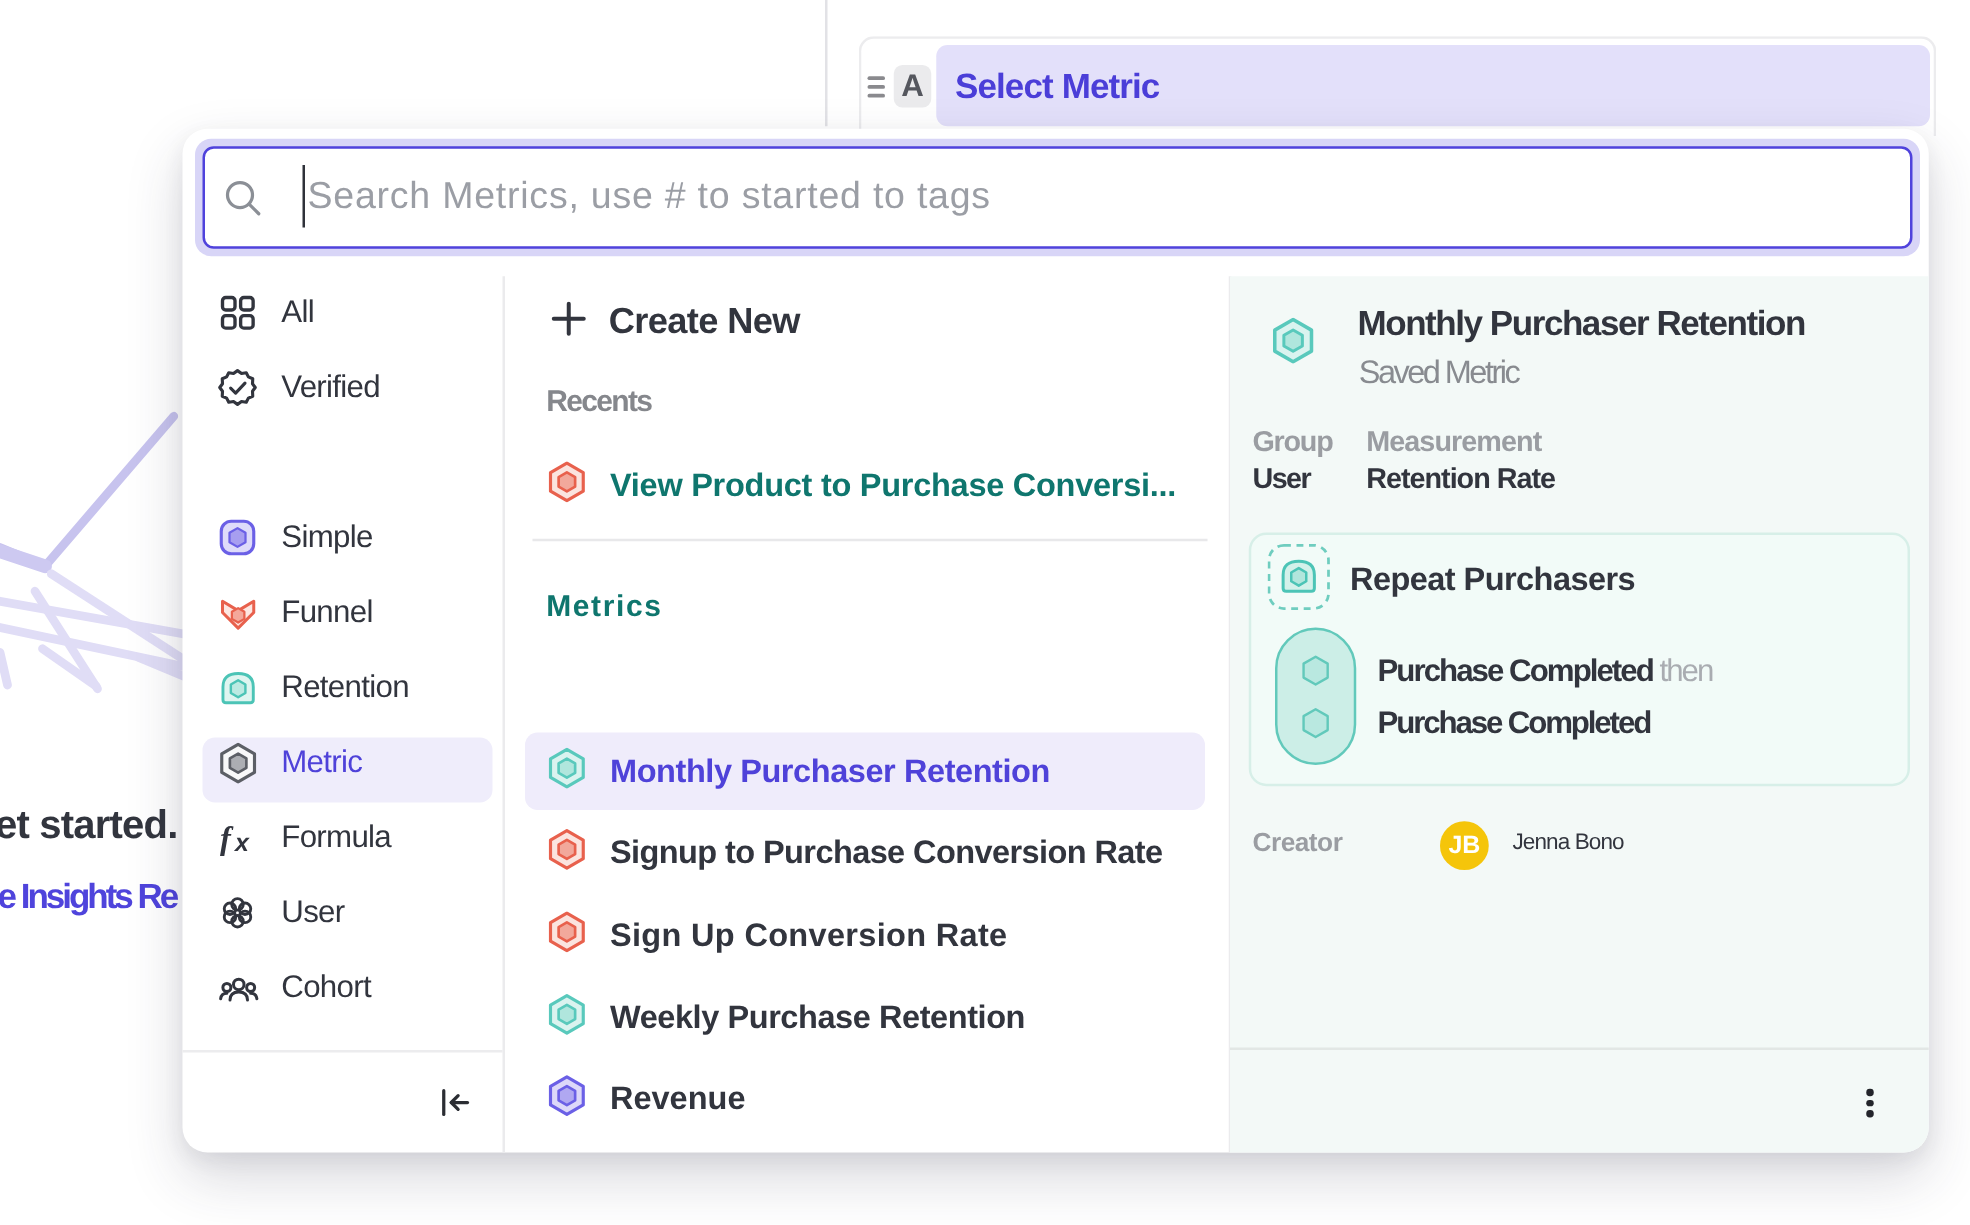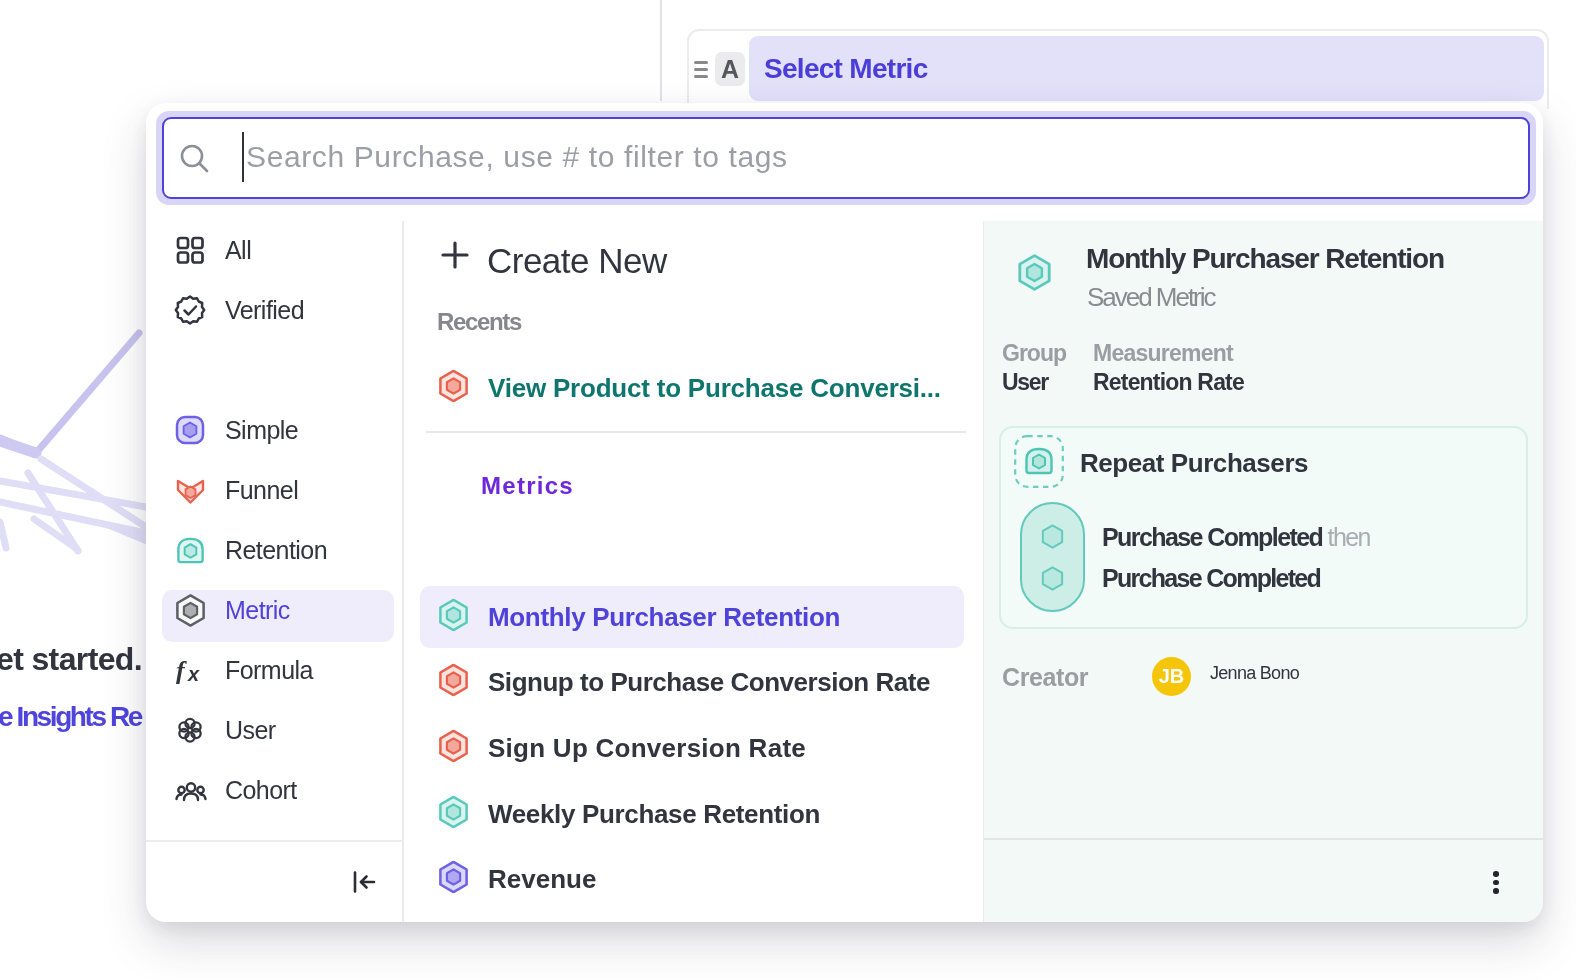--- a/index.html
+++ b/index.html
@@ -24,47 +24,47 @@
   #sph { left:246px; top:117px; height:82px; line-height:80px; font-size:30px; color:#9b9ea5; letter-spacing:0.62px; }
   #vd1 { left:402px; top:221px; width:2px; height:701px; background:#ebebed; }
   #vd2 { left:983px; top:221px; width:2px; height:701px; background:#ebebed; }
   .srow { left:146px; width:296px; height:60px; }
   .srow .ic { position:absolute; left:28px; top:50%; transform:translateY(-50%); width:32px; height:32px; }
   .srow .lb { position:absolute; left:79px; top:50%; transform:translateY(-50%); font-size:25px; letter-spacing:-0.55px; white-space:nowrap; }
   #mhl { left:162px; top:590px; width:232px; height:52px; background:#efedfb; border-radius:10px; }
   #sfoot-div { left:146px; top:840px; width:256px; height:2px; background:#ececee; }
   #collapse { left:350px; top:868px; width:28px; height:28px; }
   #cn-plus { left:441px; top:241px; }
-  #cn-txt { left:487px; top:241px; font-size:35px; font-weight:400; color:#32353e; letter-spacing:-0.51px; }
+  #cn-txt { left:487px; top:241px; font-size:29px; font-weight:700; color:#32353e; letter-spacing:-0.51px; }
   #recents { left:437px; top:308px; font-size:24px; font-weight:700; color:#85878c; letter-spacing:-1.34px; }
   .mrow { height:66px; }
   .mrow .hx { position:absolute; left:0; top:50%; transform:translateY(-50%); }
   .mrow .t { position:absolute; left:51px; top:50%; transform:translateY(-50%); font-size:26px; font-weight:700; white-space:nowrap; }
   #mdivider { left:426px; top:431px; width:540px; height:2px; background:#e8e8ea; }
-  #metricslbl { left:437px; top:472px; font-size:24px; font-weight:700; color:#6d28d9; letter-spacing:1.28px;margin-left:44px; }
+  #metricslbl { left:437px; top:472px; font-size:24px; font-weight:700; color:#0f766e; letter-spacing:1.28px; }
   #midhl { left:420px; top:586px; width:544px; height:62px; background:#efecfb; border-radius:10px; }
   #rpanel { left:984px; top:221px; width:559px; height:701px; background:#f3f9f7; border-radius:0 0 20px 0; }
   #rp-hex { left:1016px; top:254px; }
   #rp-title { left:1086px; top:243px; font-size:28px; font-weight:700; color:#32353e; white-space:nowrap; letter-spacing:-1.15px; }
   #rp-sub { left:1087px; top:282px; font-size:26px; color:#888b90; letter-spacing:-2.02px; }
   #rp-grp { left:1002px; top:340px; font-size:23px; font-weight:700; color:#9a9da2; letter-spacing:-1.0px; }
   #rp-msr { left:1093px; top:340px; font-size:23px; font-weight:700; color:#9a9da2; letter-spacing:-0.75px; }
   #rp-usr { left:1002px; top:369px; font-size:23px; font-weight:700; color:#32353e; letter-spacing:-1.29px; }
   #rp-rr  { left:1093px; top:369px; font-size:23px; font-weight:700; color:#32353e; letter-spacing:-0.81px; }
   #rcard { left:999px; top:426px; width:529px; height:203px; background:#f2fbf8; border:2px solid #d7efe8; border-radius:14px; }
   #dashbox { left:1014px; top:435px; width:50px; height:53px; }
   #dash-ic { left:1022px; top:444px; }
   #rp-repeat { left:1080px; top:448px; font-size:26px; font-weight:700; color:#32353e; white-space:nowrap; letter-spacing:-0.44px; }
   #capsule { left:1020px; top:502px; width:65px; height:110px; background:#cceee7; border:2px solid #62c9bb; border-radius:33px; }
   #cap-hex1 { left:1039px; top:523px; }
   #cap-hex2 { left:1039px; top:565px; }
   #rp-pc1 { left:1102px; top:523px; font-size:25px; font-weight:700; color:#32353e; white-space:nowrap; letter-spacing:-1.58px; }
   #rp-then { color:#a9acb1; font-weight:400; }
   #rp-pc2 { left:1102px; top:564px; font-size:25px; font-weight:700; color:#32353e; white-space:nowrap; letter-spacing:-1.7px; }
-  #rp-creator { left:1002px; top:663px; font-size:25px; font-weight:700; color:#9a9da2; letter-spacing:-0.4px; }
+  #rp-creator { left:1002px; top:663px; font-size:21px; font-weight:700; color:#9a9da2; letter-spacing:-0.4px; }
   #avatar { left:1152px; top:657px; width:39px; height:39px; border-radius:50%; background:#f5c50a; color:#fff; font-size:20px; font-weight:700; text-align:center; line-height:39px; }
   #rp-jenna { left:1210px; top:663px; font-size:18px; color:#32353e; letter-spacing:-0.71px; }
   #rp-divider { left:984px; top:838px; width:559px; height:2px; background:#e2e7e5; }
   #kebab { left:1493px; top:871px; width:6px; height:26px; }
   #kebab div { width:5.5px; height:5.5px; border-radius:50%; background:#23252b; margin:0 auto 3px; }
 </style>
 </head>
 <body>
 <div id="page">
   <svg id="bg-illus" class="abs" width="152" height="240" viewBox="0 0 152 240">
@@ -95,21 +95,21 @@
   <div id="seltext" class="abs">Select Metric</div>
 
   <div id="modal" class="abs"></div>
   <div id="halo" class="abs"></div>
   <div id="sinput" class="abs"></div>
   <svg id="sicon" class="abs" width="34" height="34" viewBox="0 0 34 34">
       <circle cx="14" cy="14" r="10" fill="none" stroke="#8b8f96" stroke-width="2.6"></circle>
       <line x1="21.5" y1="21.5" x2="29" y2="29" stroke="#8b8f96" stroke-width="2.6" stroke-linecap="round"></line>
     </svg>
   <div id="scaret" class="abs"></div>
-  <div id="sph" class="abs">Search Purchase, use # to filter to tags</div>
+  <div id="sph" class="abs">Search Metrics, use # to started to tags</div>
 
   <div id="vd1" class="abs"></div>
   <div id="vd2" class="abs"></div>
 
   <div id="mhl" class="abs"></div>
 <div class="srow abs" style="top:220px">
       <span class="ic"><svg width="32" height="32" viewBox="0 0 32 32">
           <g fill="none" stroke="#32353e" stroke-width="2.7">
             <rect x="4" y="4" width="10" height="10" rx="2.6"></rect>
             <rect x="18.5" y="4" width="10" height="10" rx="2.6"></rect>

